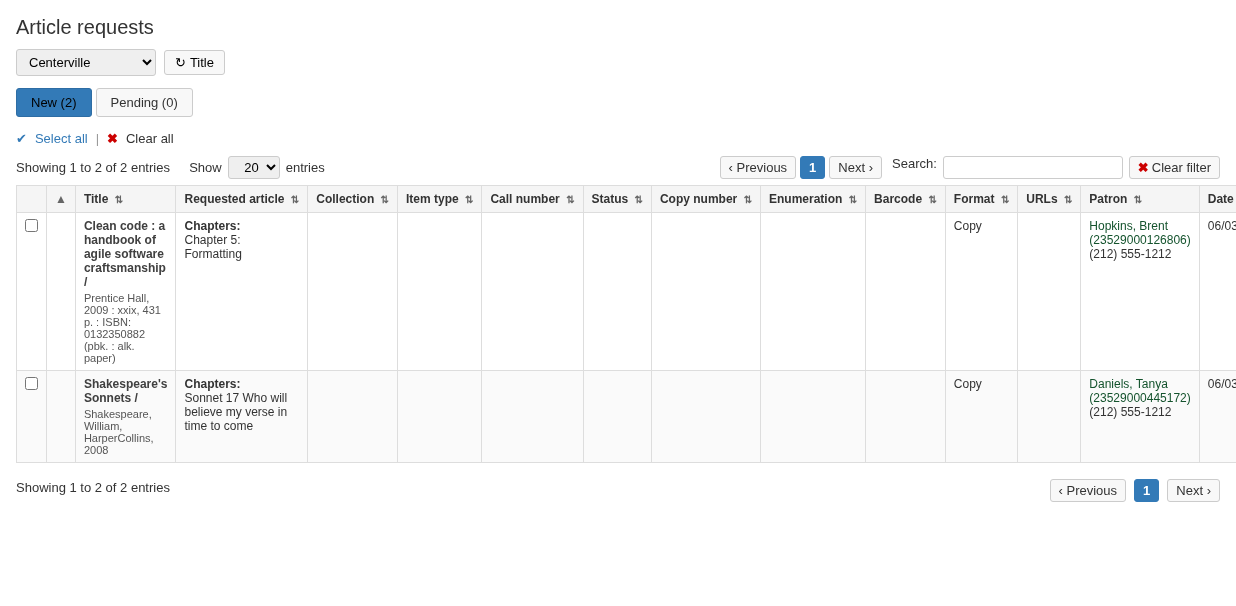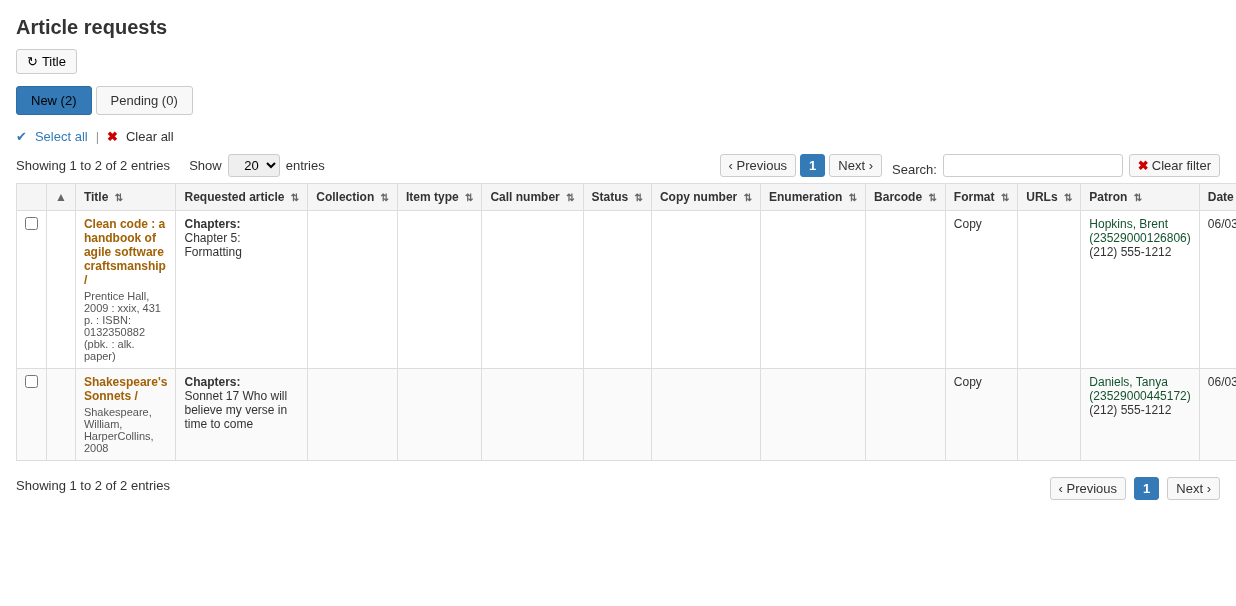--- a/index.html
+++ b/index.html
@@ -5,21 +5,21 @@
     * { box-sizing: border-box; margin: 0; padding: 0; }
     body {
       font-family: Arial, sans-serif;
       font-size: 13px;
       background: #fff;
       color: #333;
       padding: 16px;
     }
     h1 {
       font-size: 20px;
-      font-weight: bold;
+      font-weight: normal;
       margin-bottom: 10px;
     }
     .library-select-row {
       display: flex;
       align-items: center;
       gap: 8px;
       margin-bottom: 12px;
     }
     .library-select {
       padding: 4px 8px;
@@ -114,21 +114,21 @@
       padding: 3px 8px;
       border: 1px solid #337ab7;
       border-radius: 3px;
       background: #337ab7;
       color: #fff;
       font-size: 13px;
       font-weight: bold;
     }
     .search-row {
       display: flex;
-      align-items: flex-end;
+      align-items: flex-start;
       gap: 6px;
       font-size: 13px;
     }
     .search-input {
       padding: 3px 6px;
       border: 1px solid #ccc;
       border-radius: 3px;
       font-size: 13px;
       width: 180px;
     }
@@ -170,21 +170,21 @@
     .main-table td {
       border: 1px solid #ddd;
       padding: 6px 8px;
       font-size: 12px;
       vertical-align: top;
     }
     .main-table tr:nth-child(even) td { background: #fafafa; }
     .checkbox-col { width: 28px; text-align: center; }
     .up-icon { color: #666; font-size: 12px; }
     .title-link {
-      color: #a16207;
+      color: #404040;
       text-decoration: none;
       font-weight: bold;
     }
     .subtitle-text {
       font-size: 11px;
       color: #555;
       margin-top: 3px;
     }
     .patron-link {
       color: #14532d;
@@ -198,20 +198,21 @@
     }
     .x-icon { color: #c00; font-weight: bold; }
     .check-icon { color: #337ab7; }
   </style>
 </head>
 <body>
 
 <h1>Article requests</h1>
 
 <div class="library-select-row">
+  <select class="library-select"><option>Centerville</option></select>
   <button class="update-btn">
     <span>↻</span>
     <span>Title</span>
   </button>
 </div>
 
 <div class="tabs">
   <a class="tab active">New (2)</a>
   <a class="tab">Pending (0)</a>
 </div>

